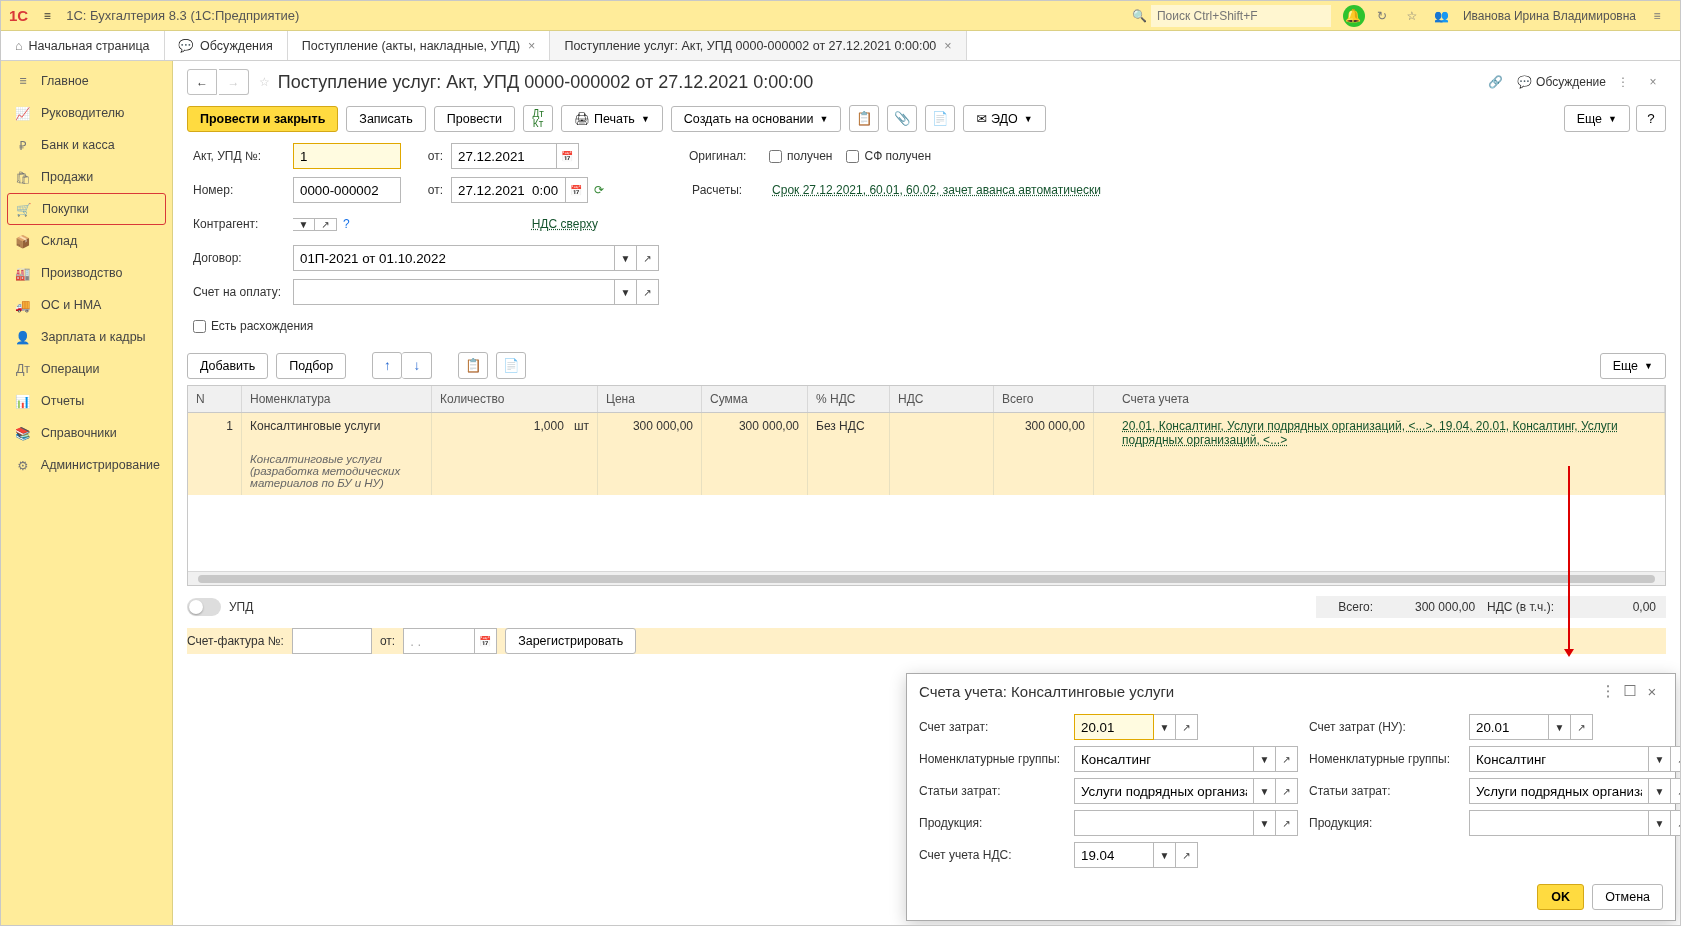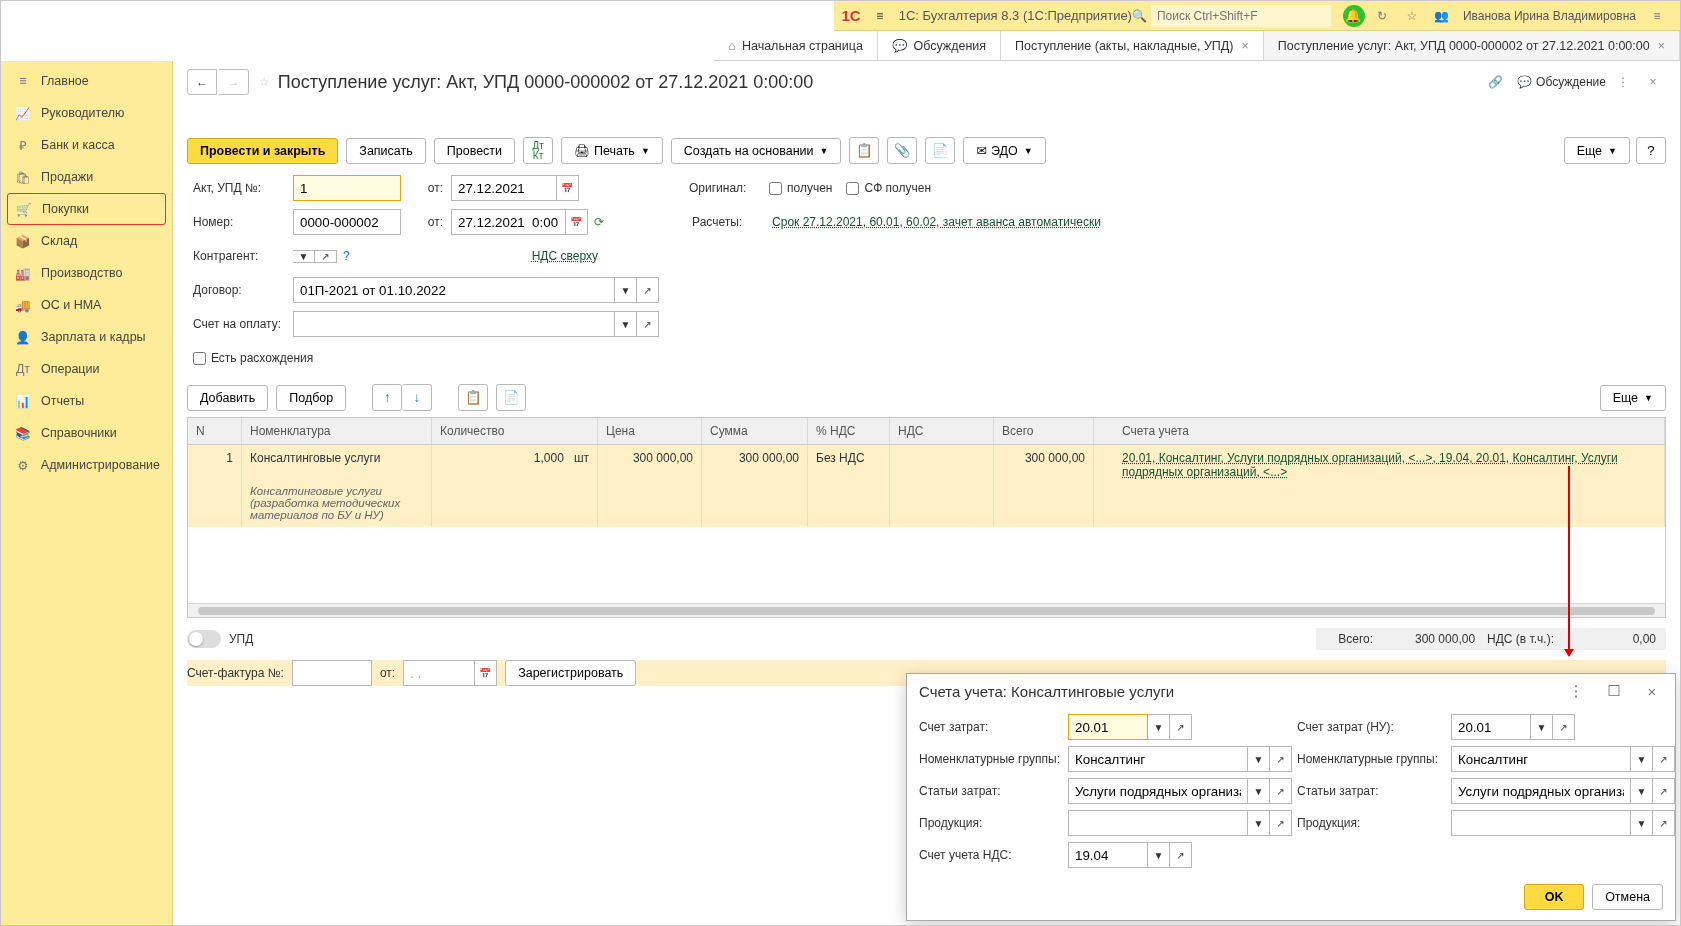--- a/index.html
+++ b/index.html
@@ -1,17 +1,17 @@
 <!DOCTYPE html>
 <html><head>
 <meta charset="utf-8">
 <style>
 * { box-sizing: border-box; margin: 0; padding: 0; font-family: Arial, sans-serif; }
 body { font-size: 12px; background: #fff; color: #333; overflow: hidden; }
-.app { width: 1681px; height: 926px; border: 1px solid #c8c8c8; display: flex; flex-direction: column; align-items: flex-end; }
+.app { width: 1681px; height: 926px; border: 1px solid #c8c8c8; display: flex; flex-direction: column; }
 
 .titlebar { background: #ffec9a; height: 30px; display: flex; align-items: center; padding: 0 8px; border-bottom: 1px solid #dcd084; }
 .titlebar .logo { color: #d93838; font-weight: bold; font-size: 15px; margin-right: 8px; }
 .titlebar .menu-btn { width: 22px; height: 22px; display: inline-flex; align-items: center; justify-content: center; margin-right: 8px; cursor: pointer; }
 .titlebar .title { flex: 0 0 auto; color: #555; font-size: 13px; }
 .titlebar .spacer { flex: 1; }
 .titlebar .search { width: 180px; background: #fff6d0; border: none; padding: 4px 6px; font-size: 12px; color: #888; }
 .titlebar .search-wrap { display: flex; align-items: center; margin-right: 10px; }
 .titlebar .search-icon { margin-right: 4px; color: #888; }
 .titlebar .header-icon { width: 26px; height: 26px; display: inline-flex; align-items: center; justify-content: center; margin: 0 2px; cursor: pointer; color: #777; }
@@ -36,21 +36,21 @@
 .doc-header { display: flex; align-items: center; padding: 8px 14px 6px; }
 .nav-btn { border: 1px solid #c0c0c0; background: #fff; width: 30px; height: 26px; display: inline-flex; align-items: center; justify-content: center; margin-right: 2px; cursor: pointer; }
 .nav-btn:first-child { border-radius: 3px 0 0 3px; }
 .nav-btn:nth-child(2) { border-radius: 0 3px 3px 0; border-left: none; }
 .star-icon { margin: 0 8px; color: #ccc; cursor: pointer; }
 .doc-title { font-size: 18px; color: #333; flex: 1; }
 .header-right-icon { width: 26px; height: 26px; display: inline-flex; align-items: center; justify-content: center; cursor: pointer; color: #888; margin-left: 4px; }
 .discuss-link { display: flex; align-items: center; cursor: pointer; margin-left: 8px; color: #333; }
 .discuss-link .icon { margin-right: 4px; }
 
-.toolbar { display: flex; align-items: center; padding: 4px 14px 10px; gap: 8px; flex-wrap: wrap; margin-top: 32px; }
+.toolbar { display: flex; align-items: center; padding: 4px 14px 10px; gap: 8px; flex-wrap: wrap; }
 .btn { border: 1px solid #b8b8b8; background: #fff; padding: 5px 12px; border-radius: 3px; cursor: pointer; font-size: 12.5px; display: inline-flex; align-items: center; }
 .btn.primary { background: #ffdb40; border-color: #d4a817; font-weight: bold; }
 .btn .caret { margin-left: 6px; font-size: 9px; }
 .btn .icon { margin-right: 4px; }
 .icon-btn { border: 1px solid #b8b8b8; background: #fff; width: 30px; height: 27px; border-radius: 3px; cursor: pointer; display: inline-flex; align-items: center; justify-content: center; }
 .toolbar .right { margin-left: auto; display: flex; gap: 6px; }
 
 .form-area { padding: 0 20px; }
 .form-row { display: flex; align-items: center; margin-bottom: 6px; min-height: 28px; }
 .form-label { width: 100px; color: #333; }
@@ -85,25 +85,25 @@
 .totals .right { margin-left: auto; background: #f0f0f0; display: flex; align-items: center; padding: 4px 10px; }
 .totals .right span { margin-left: 12px; }
 .totals .val { font-weight: normal; margin-left: 6px; width: 90px; text-align: right; display: inline-block; }
 
 .footer-row { background: #fff0c8; margin: 0 14px; display: flex; align-items: center; gap: 8px; }
 
 .arrow-red { position: absolute; right: 110px; top: 405px; width: 2px; height: 185px; background: #d00; }
 .arrow-red::after { content: ""; position: absolute; bottom: -6px; left: -4px; border-left: 5px solid transparent; border-right: 5px solid transparent; border-top: 8px solid #d00; }
 
 .popup { position: absolute; right: 4px; bottom: 4px; width: 770px; background: #fff; border: 1px solid #aaa; box-shadow: 0 4px 16px rgba(0,0,0,.2); }
-.popup-title { display: flex; align-items: center; padding: 8px 12px; font-size: 15px; gap: 16px; }
+.popup-title { display: flex; align-items: center; padding: 8px 12px; font-size: 15px; }
 .popup-title .spacer { flex: 1; }
 .popup-title .wbtn { width: 22px; text-align: center; cursor: pointer; color: #777; }
 .popup-body { padding: 6px 12px; }
-.popup-grid { display: grid; grid-template-columns: 145px 225px 150px 225px; gap: 6px 4px; align-items: center; }
+.popup-grid { display: grid; grid-template-columns: 145px 225px 150px 225px; gap: 6px 10px; align-items: center; }
 .popup-grid .pl { font-size: 12px; }
 .popup-footer { display: flex; justify-content: flex-end; padding: 10px 12px; gap: 8px; }
 
 .w-n { width: 54px; } .w-nom { width: 190px; } .w-qty { width: 166px; } .w-price { width: 104px; } .w-sum { width: 106px; } .w-vat { width: 82px; } .w-nds { width: 104px; } .w-total { width: 100px; } .w-acc { flex: 1; margin-left: 20px; }
 </style>
 </head>
 <body>
 
 <div class="app">
   <div class="titlebar">
@@ -455,20 +455,20 @@
             <div class="input-group">
                 <input class="input" style="width: 80px;" value="19.04">
                 <span class="ig-btn">▼</span>
                 <span class="ig-btn">↗</span>
               </div>
             <span></span>
               <span></span>
           </div>
         </div>
         <div class="popup-footer">
-          <button class="btn primary" style="width:60px;justify-content:center">OK</button>
+          <button class="btn primary" style="width:47px;justify-content:center">OK</button>
           <button class="btn">Отмена</button>
         </div>
       </div>
 
     </div>
   </div>
 </div>
 
 </body></html>

